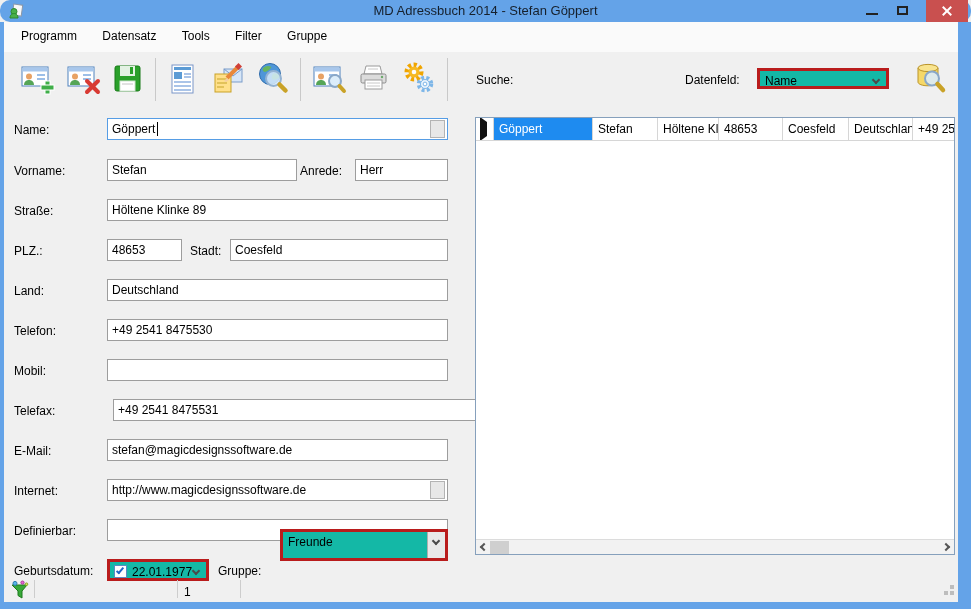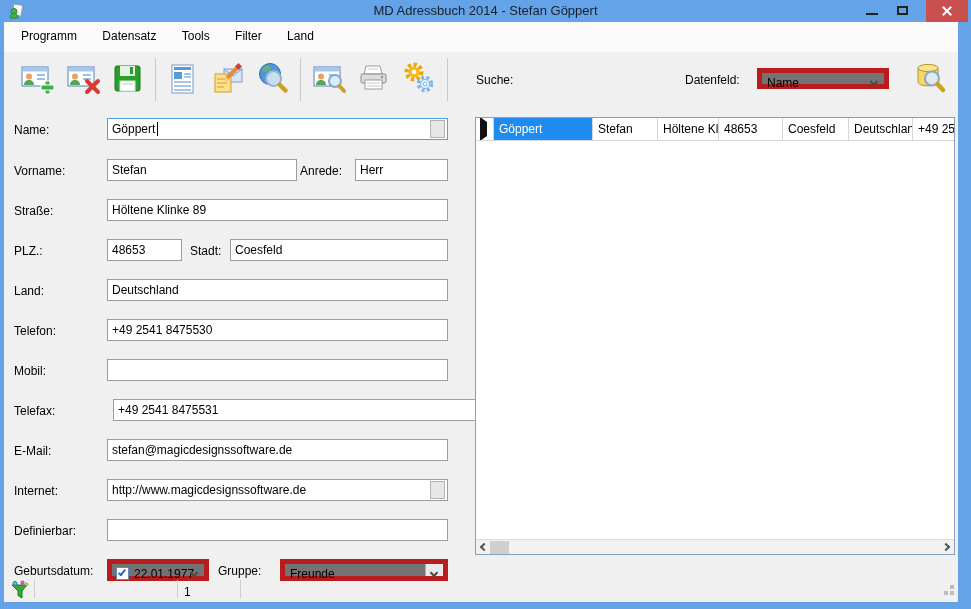--- a/index.html
+++ b/index.html
@@ -2,21 +2,21 @@
 <html><head>
 <meta charset="utf-8">
 <style>
   html,body{margin:0;padding:0;background:#555;}
   *{box-sizing:border-box;}
   .window{
     position:relative;width:971px;height:609px;background:#f0f0f0;overflow:hidden;
     font-family:"Liberation Sans","DejaVu Sans",sans-serif;font-size:12px;color:#000;
   }
   
-  .titlebar{position:absolute;left:0;top:0;width:971px;height:22px;background:#64a3e8;}
+  .titlebar{position:absolute;left:0;top:0;width:971px;height:22px;background:#64a3e8;border-radius:10px;}
   .app-icon{position:absolute;left:8px;top:3px;width:16px;height:16px;}
   .title-text{position:absolute;left:0;right:0;top:3px;text-align:center;font-size:13px;color:#16202c;}
   .btn-min{position:absolute;left:866px;top:13px;width:12px;height:2px;background:#222;}
   .btn-max{position:absolute;left:897px;top:6px;width:11px;height:9px;border:2px solid #222;}
   .btn-close{position:absolute;left:926px;top:0;width:42px;height:22px;background:#c9504f;}
   .btn-close .x1,.btn-close .x2{position:absolute;left:15px;top:10px;width:12px;height:2px;background:#fff;}
   .x1{transform:rotate(45deg);} .x2{transform:rotate(-45deg);}
   .frame{position:absolute;background:#64a3e8;}
   .fr-left{left:0;top:22px;width:4px;height:580px;}
   .fr-right{left:958px;top:22px;width:13px;height:580px;}
@@ -28,21 +28,21 @@
   .toolbtn{position:absolute;top:60px;width:40px;height:40px;display:flex;align-items:center;justify-content:center;background:transparent;border:none;padding:0;}
   .toolsep{position:absolute;top:58px;width:1px;height:43px;background:#c9c9c9;}
   
   .lbl{position:absolute;white-space:nowrap;}
   .field{position:absolute;height:22px;border:1px solid #9d9d9d;background:#fff;padding:0 4px;font:12px "Liberation Sans","DejaVu Sans",sans-serif;color:#000;}
   .tfield{position:absolute;height:22px;border:1px solid #9d9d9d;background:#fff;padding:3px 4px 0 4px;white-space:nowrap;overflow:hidden;}
   .tfield.focused{border-color:#569de5;}
   .inbtn{position:absolute;width:15px;height:18px;background:#e7e7e7;border:1px solid #b3b3b3;padding:0;}
   .caret{position:absolute;width:1px;height:14px;background:#000;}
   .chev{display:inline-block;width:6px;height:6px;border-right:2px solid #4a4a4a;border-bottom:2px solid #4a4a4a;transform:rotate(45deg);}
-  .combo{position:absolute;background:#737373;border:5px solid #b91c1c;}
+  .combo{position:absolute;background:#14b8a6;border:3px solid #b91c1c;}
   .combo .val{position:absolute;left:5px;top:3px;white-space:nowrap;}
   .combo .arr{position:absolute;right:7px;top:6px;}
   .combo .arrbtn{position:absolute;right:0;top:0;width:18px;height:100%;background:#e9e9e9;border-left:1px solid #b0b0b0;}
   .combo .arrbtn .chev{position:absolute;left:5px;top:6px;}
   .checkbox{position:absolute;left:4px;top:3px;width:13px;height:13px;border:1px solid #5a8bc4;background:#fff;}
   .checkmark{position:absolute;left:3px;top:0px;width:4px;height:8px;border-right:2px solid #2066c8;border-bottom:2px solid #2066c8;transform:rotate(40deg);}
   
   .table-wrap{position:absolute;left:475px;top:117px;width:480px;height:438px;border:1px solid #86a0bc;background:#fff;overflow:hidden;}
   .thead{display:flex;height:22px;background:#f1f1f1;}
   .th{border-right:1px solid #b8b8b8;border-bottom:1px solid #9f9f9f;padding:3px 0 0 5px;white-space:nowrap;overflow:hidden;background:#f1f1f1;}
@@ -86,21 +86,21 @@
   <div class="frame fr-left"></div>
   <div class="frame fr-right"></div>
   <div class="frame fr-bottom"></div>
 
   
   <div class="menubar">
     <span class="menu-item">Programm</span>
     <span class="menu-item">Datensatz</span>
     <span class="menu-item">Tools</span>
     <span class="menu-item">Filter</span>
-    <span class="menu-item">Land</span>
+    <span class="menu-item">Gruppe</span>
   </div>
 
   
   <button class="toolbtn" style="left:17px">
     <span>
       <svg width="36" height="36" viewBox="0 0 36 36">
         <rect x="3" y="6" width="26" height="19" fill="#fff" stroke="#4f81bd"></rect>
         <rect x="3.5" y="6.5" width="25" height="4" fill="#a8c7ec"></rect>
         <circle cx="10" cy="15.5" r="3" fill="#e8a264"></circle>
         <path d="M5 24 C5 20 8 19 10 19 C12 19 15 20 15 24 Z" fill="#56a556"></path>
@@ -281,21 +281,21 @@
 
   <span class="lbl" style="left:14px;top:564px">Geburtsdatum:</span>
   <div class="combo" style="left:107px;top:559px;width:102px;height:22px">
     <span class="checkbox">
         <span class="checkmark"></span>
       </span>
     <span class="val" style="left:22px">22.01.1977</span>
     <span class="arr chev"></span>
   </div>
   <span class="lbl" style="left:218px;top:564px">Gruppe:</span>
-  <div class="combo" style="left:280px;top:559px;width:168px;height:22px">
+  <div class="combo" style="left:280px;top:529px;width:168px;height:32px">
     <span class="val">Freunde</span>
     <span class="arrbtn">
         <span class="chev"></span>
       </span>
   </div>
 
   
   <div class="table-wrap">
     <div class="trow">
       <div class="td" style="width:18px;padding-left:0"><span class="rowptr"></span></div>

